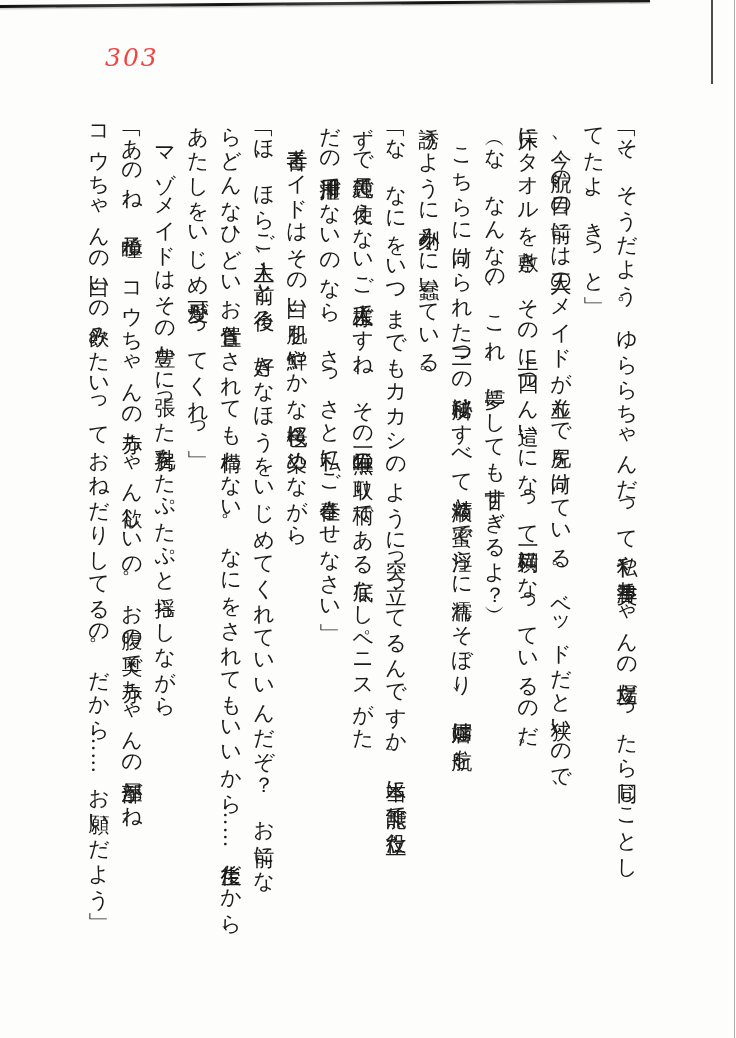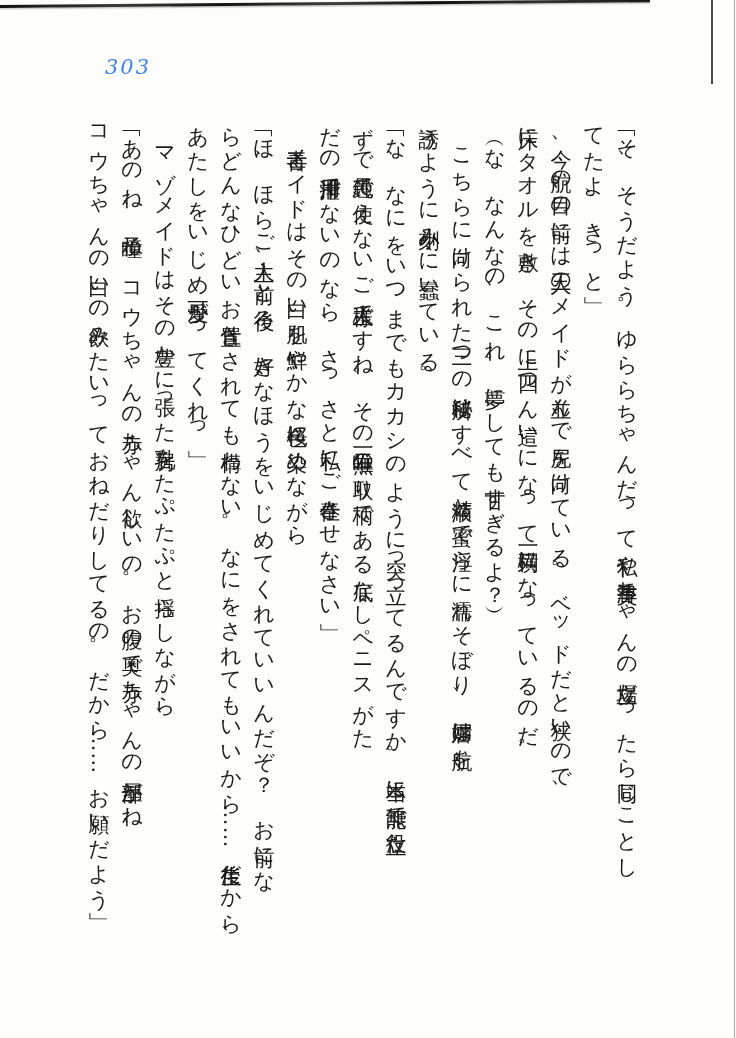--- a/index.html
+++ b/index.html
@@ -42,25 +42,25 @@
     right: 1px;
     top: 0;
     width: 1.5px;
     height: 100%;
     background: #8f8f8f;
     opacity: 0.75;
   }
   #page-number {
     position: absolute;
     left: 105px;
-    top: 55px;
+    top: 43px;
     font-style: italic;
-    font-size: 21px;
+    font-size: 25px;
     letter-spacing: 2px;
-    color: #3b82f6;
+    color: #ef4444;
   }
   
   #text-block {
     position: absolute;
     top: 112px;
     right: 93px;
     height: 885px;
     writing-mode: vertical-rl;
     text-orientation: mixed;
     font-size: 21px;

